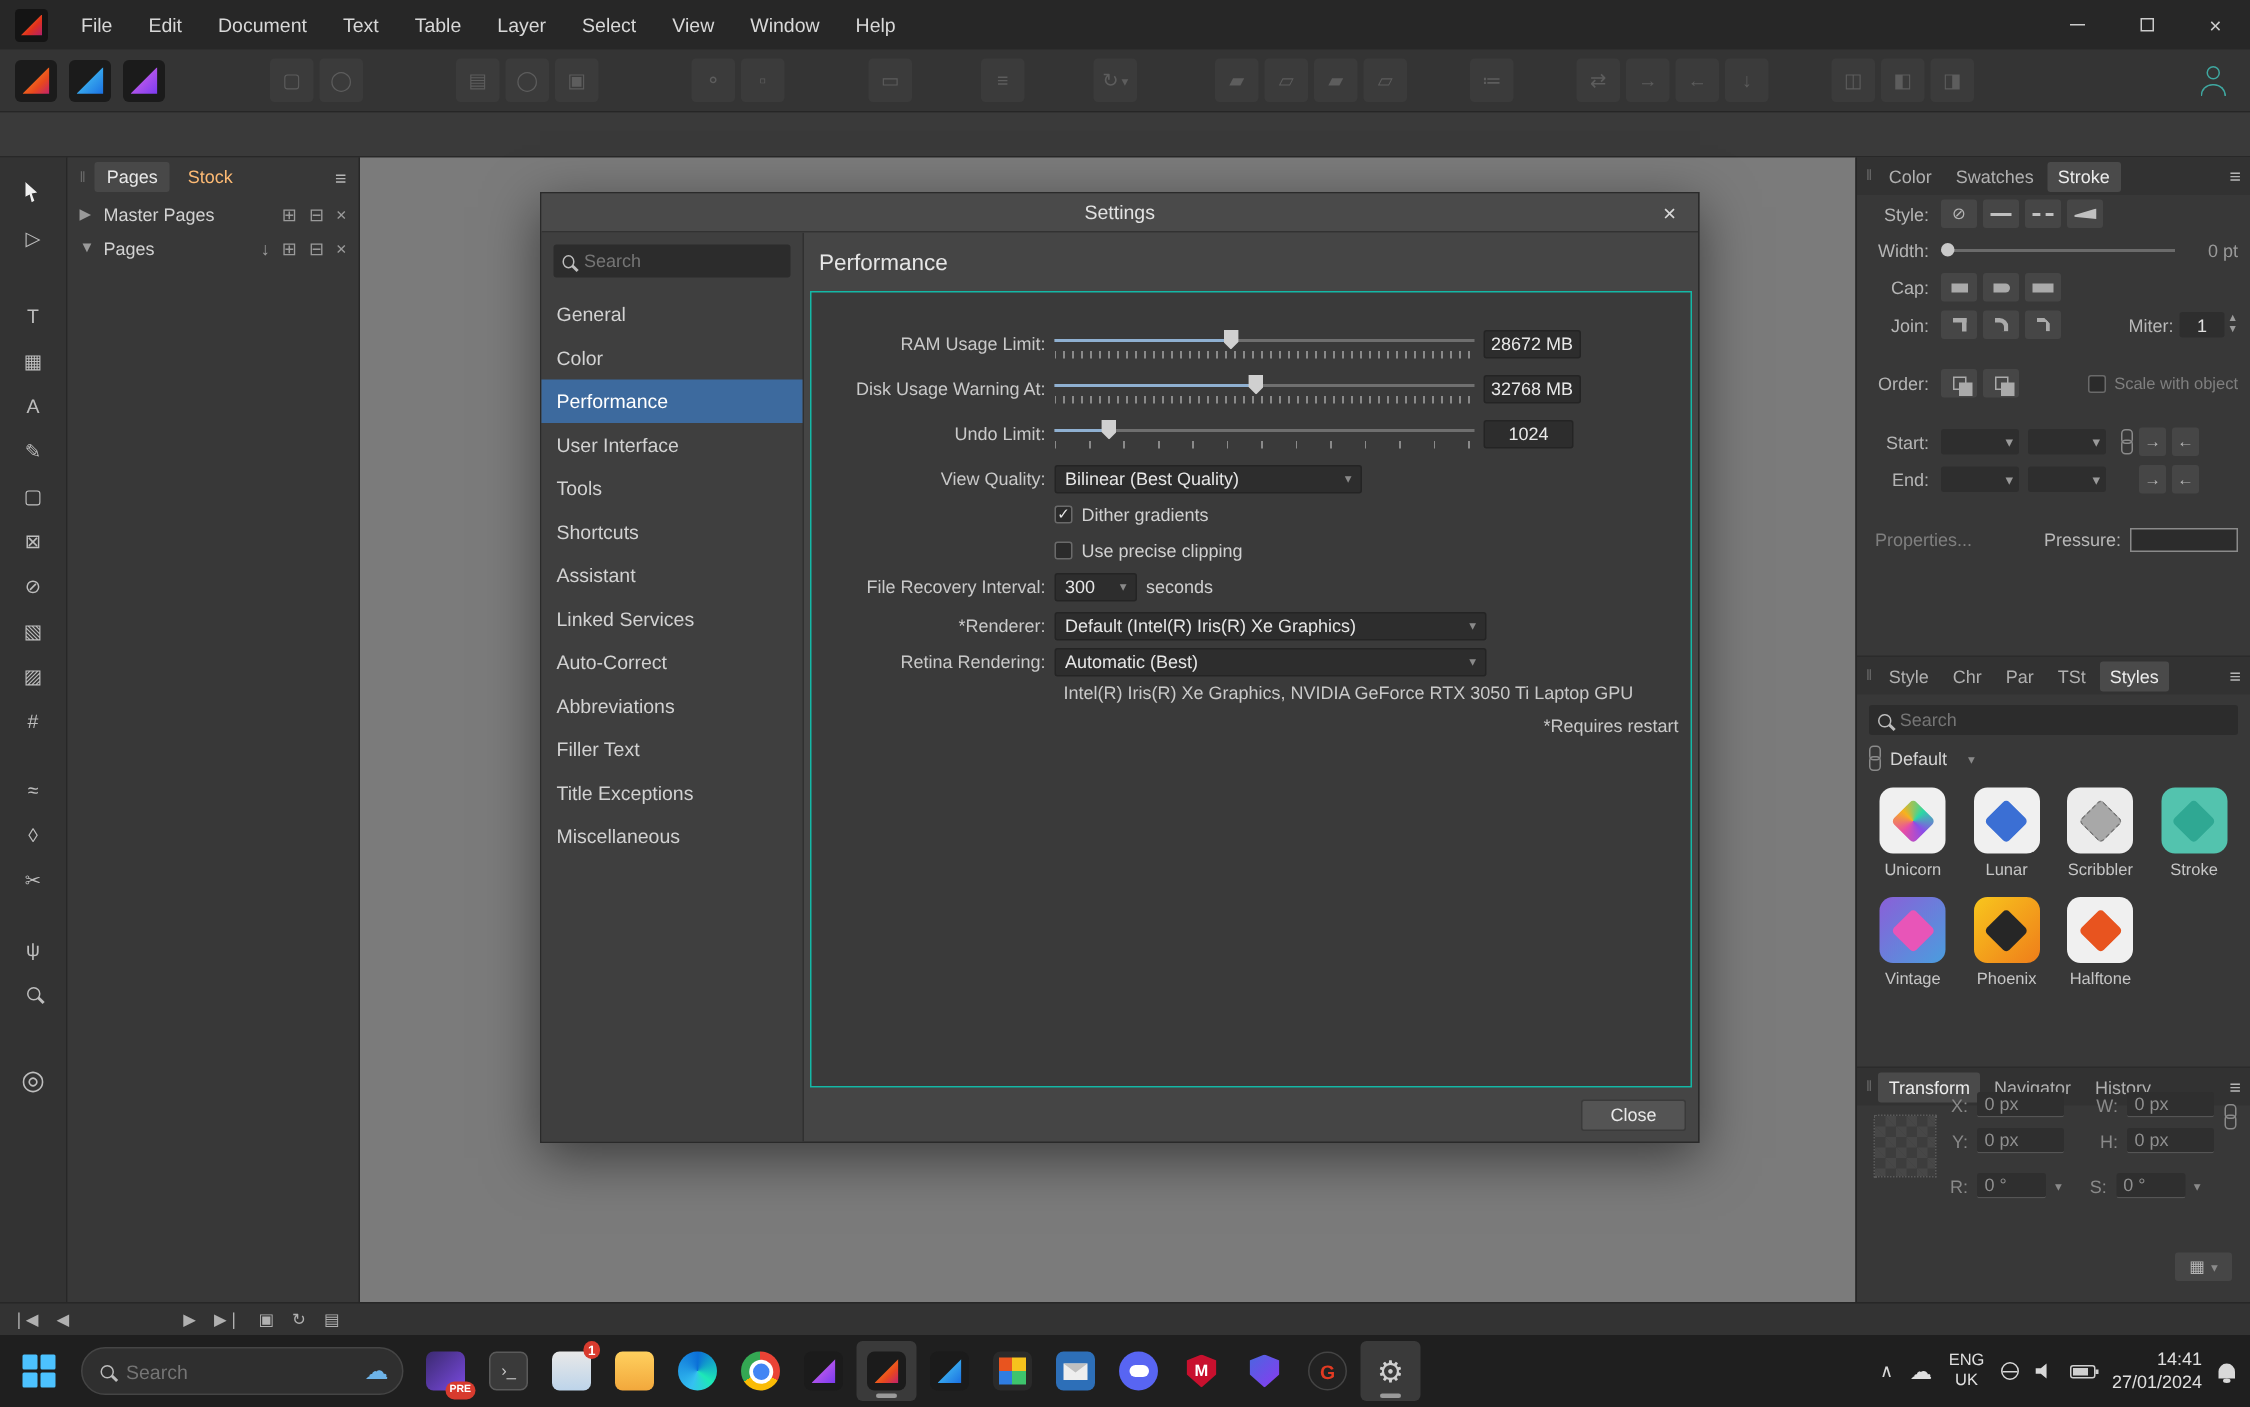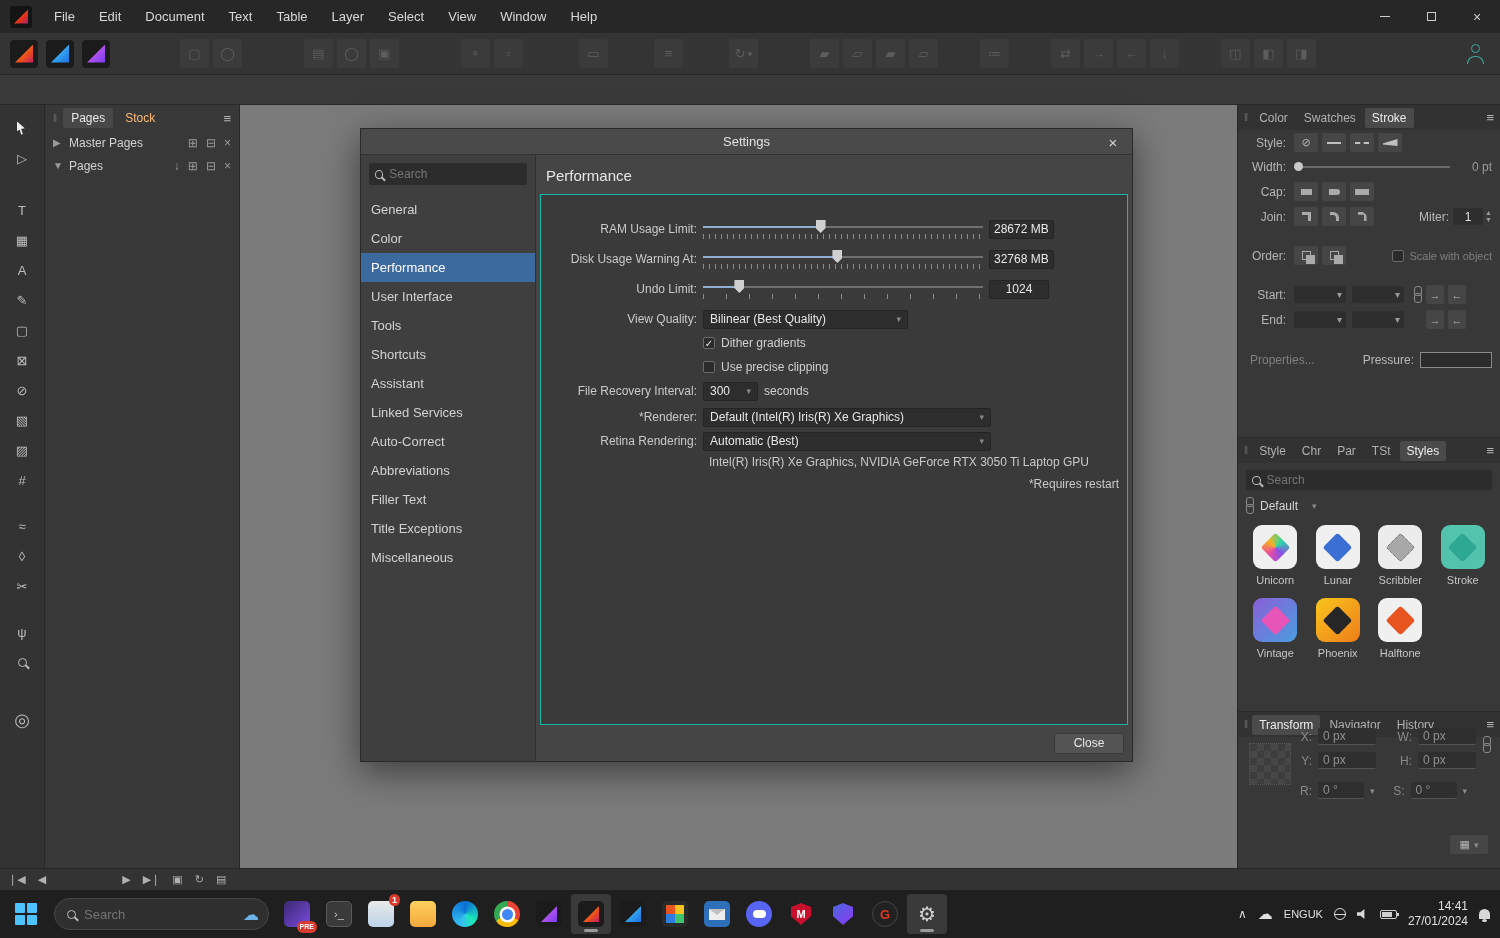--- a/index.html
+++ b/index.html
@@ -186,21 +186,21 @@
 .mailenv::after{content:"";position:absolute;left:0;top:0;border-left:8px solid transparent;border-right:8px solid transparent;border-top:6px solid #c0c0c0}
 .ticon.circ-disc{border-radius:50%;background:#5865f2}
 .ticon.circ-disc::after{content:"";width:13px;height:8px;border-radius:4px;background:#ffffff;position:absolute}
 .shieldred{width:20px;height:22px;background:#c8102e;clip-path:polygon(50% 0,100% 18%,100% 60%,50% 100%,0 60%,0 18%);display:flex;align-items:center;justify-content:center;color:#fff;font-size:11px;font-weight:bold}
 .shieldblue{width:20px;height:22px;background:linear-gradient(135deg,#4a66e0,#8a3af0);clip-path:polygon(50% 0,100% 18%,100% 60%,50% 100%,0 60%,0 18%)}
 .ticon.circ-g{border-radius:50%;background:#222222;border:1px solid #444;color:#e23a22;font-size:13px;font-weight:bold}
 .ticon.gear{color:#d0d0d0;font-size:20px;background:transparent}
 .badge{position:absolute;top:0px;right:1px;background:#d83b2e;color:#ffffff;font-size:9px;border-radius:7px;padding:0 3px;line-height:12px;font-weight:bold}
 .badge.pre{top:auto;bottom:1px;right:0;font-size:7px}
 .tray{margin-left:auto;display:flex;align-items:center;gap:11px;color:#d8d8d8;font-size:12px;padding-right:4px}
-.lang{display:flex;flex-direction:row;align-items:center;font-size:11px;line-height:1.15;color:#e0e0e0}
+.lang{display:flex;flex-direction:column;align-items:center;font-size:11px;line-height:1.15;color:#e0e0e0}
 .clock{display:flex;flex-direction:column;align-items:flex-end;font-size:12px;line-height:1.25;color:#e0e0e0}
 .spk{width:12px;height:12px;background:#d8d8d8;clip-path:polygon(0 35%,30% 35%,62% 8%,62% 92%,30% 65%,0 65%);display:block}
 .bat{width:17px;height:9px;border:1px solid #cfcfcf;border-radius:2px;position:relative;display:block}
 .bat::after{content:"";position:absolute;right:-3px;top:2px;width:2px;height:3px;background:#cfcfcf}
 .bat i{position:absolute;inset:1px;right:4px;background:#cfcfcf;display:block}
 .bell{width:11px;height:10px;background:#d8d8d8;border-radius:6px 6px 0 0;position:relative;display:block}
 .bell::after{content:"";position:absolute;left:3px;bottom:-3px;width:5px;height:3px;border-radius:50%;background:#d8d8d8}
 .globe{width:12px;height:12px;border:1px solid #d8d8d8;border-radius:50%;position:relative;display:block}
 .globe::after{content:"";position:absolute;left:0;right:0;top:5px;height:1px;background:#d8d8d8}
 </style>

